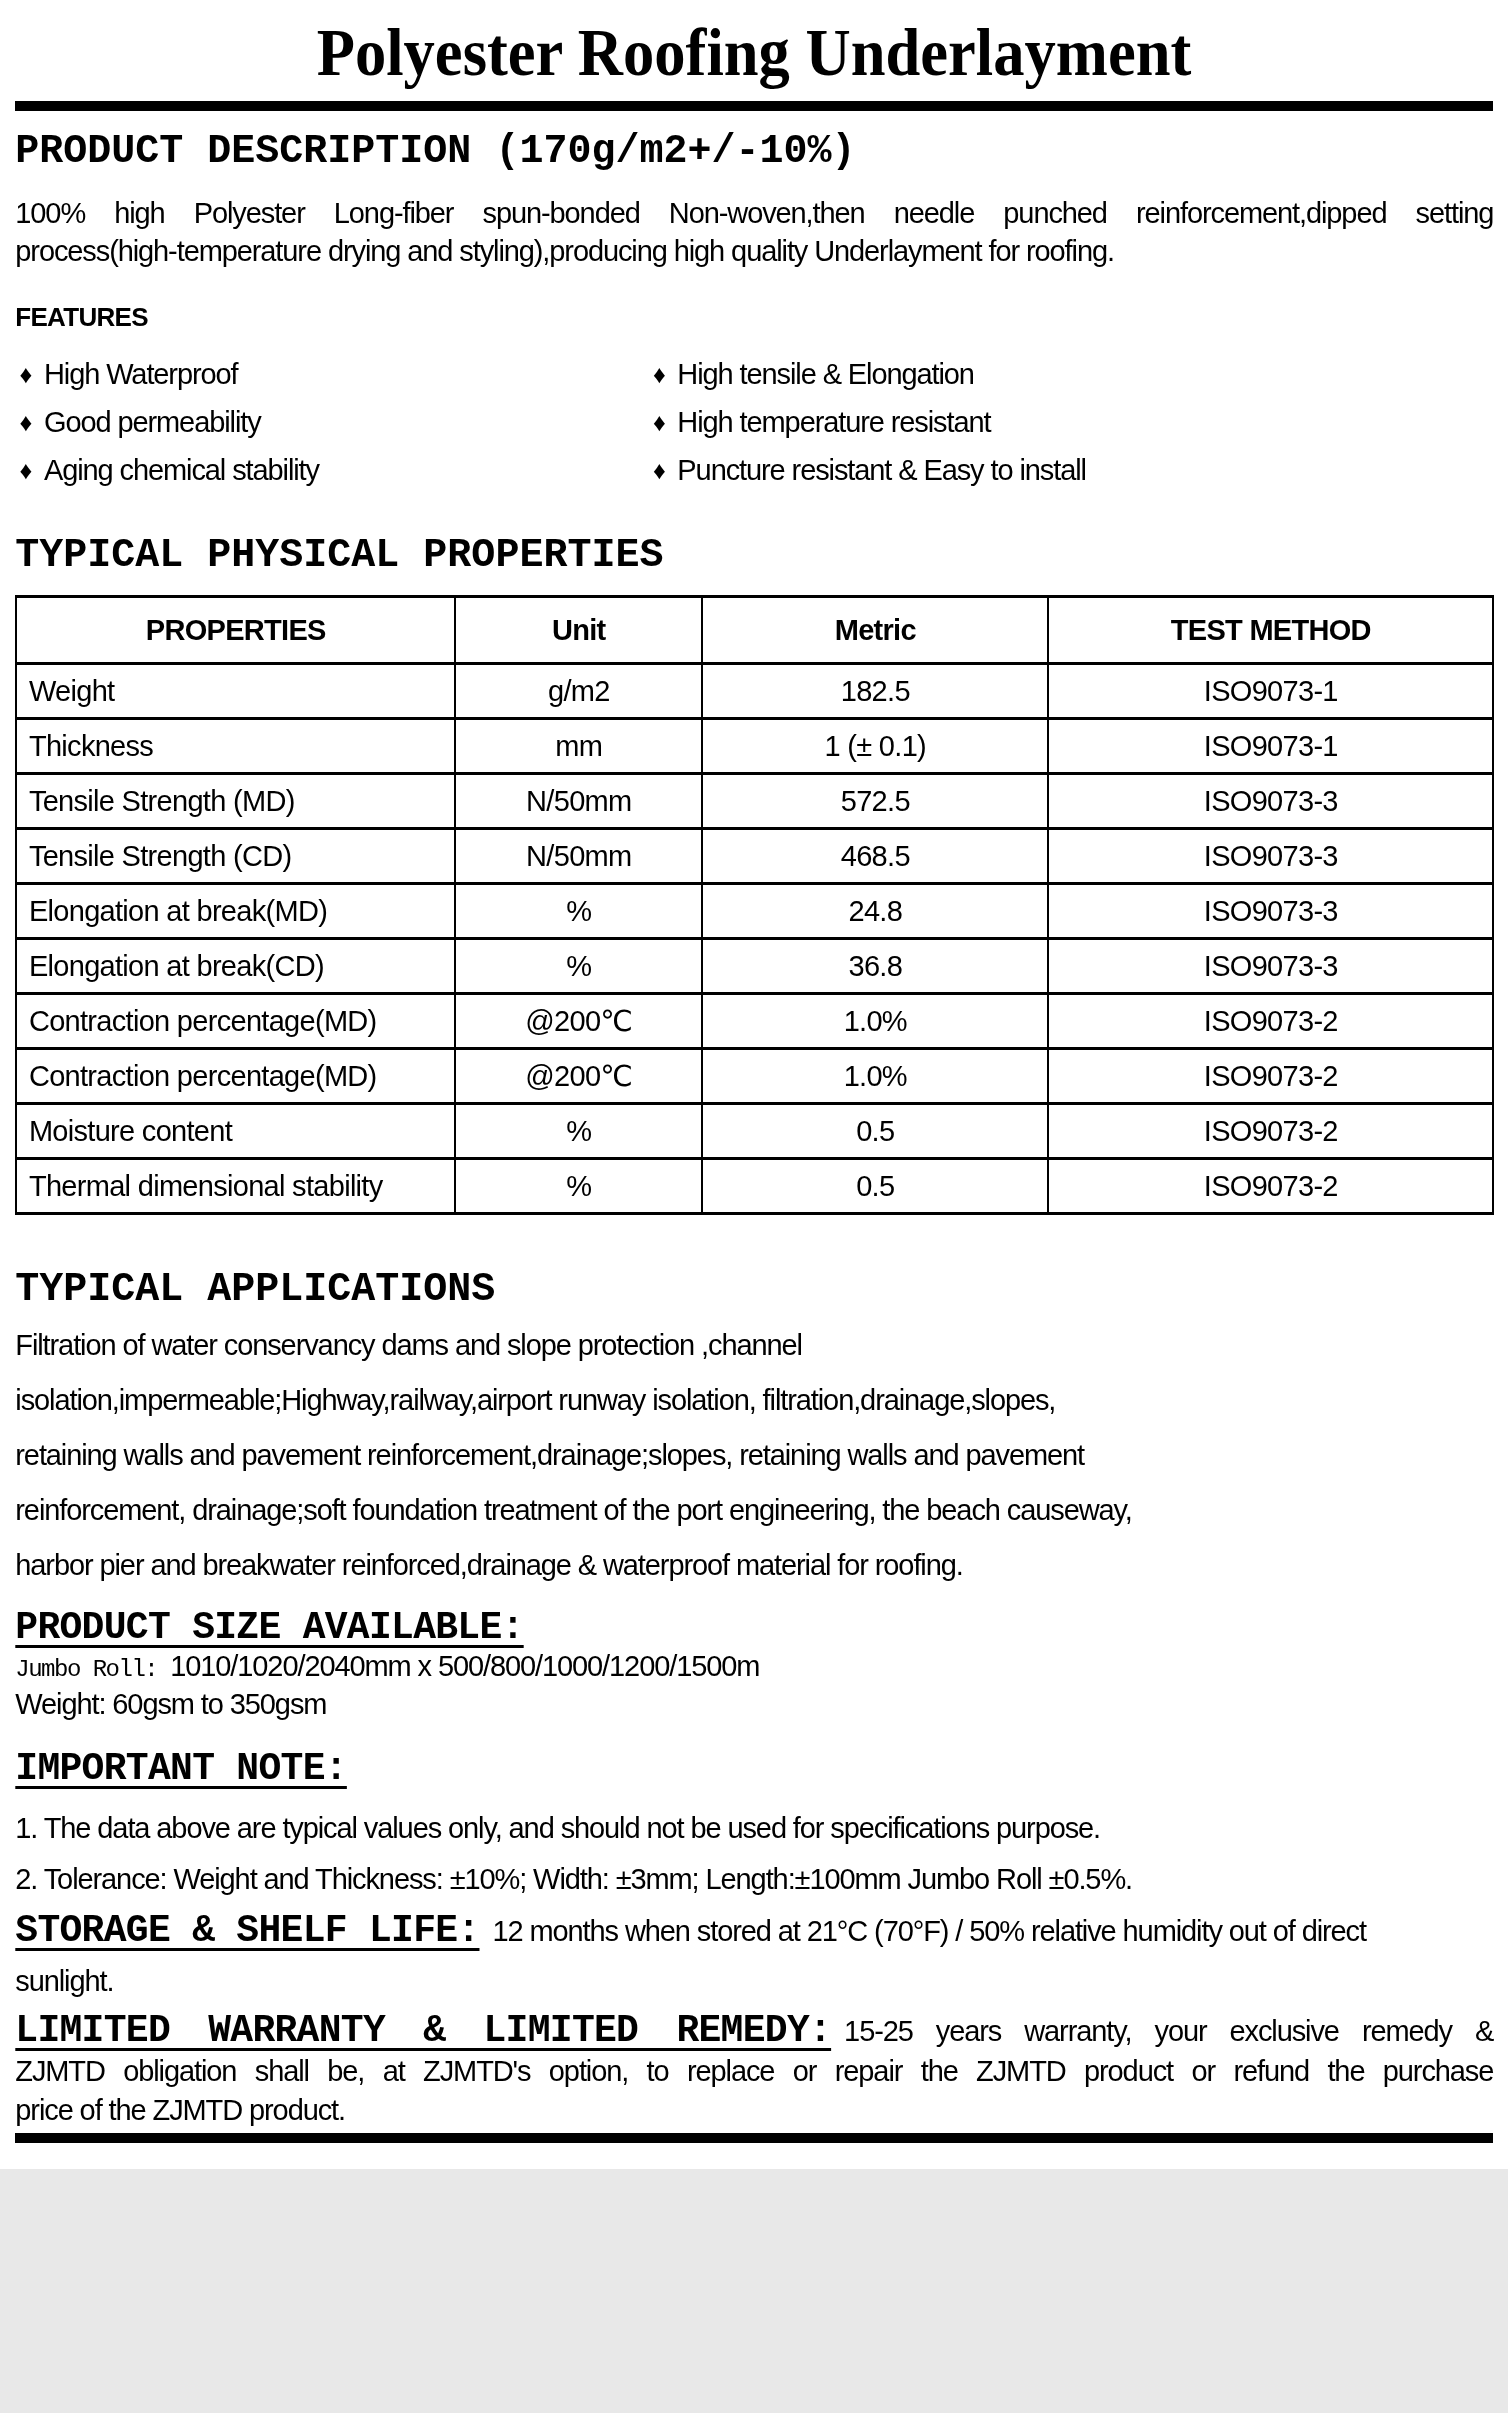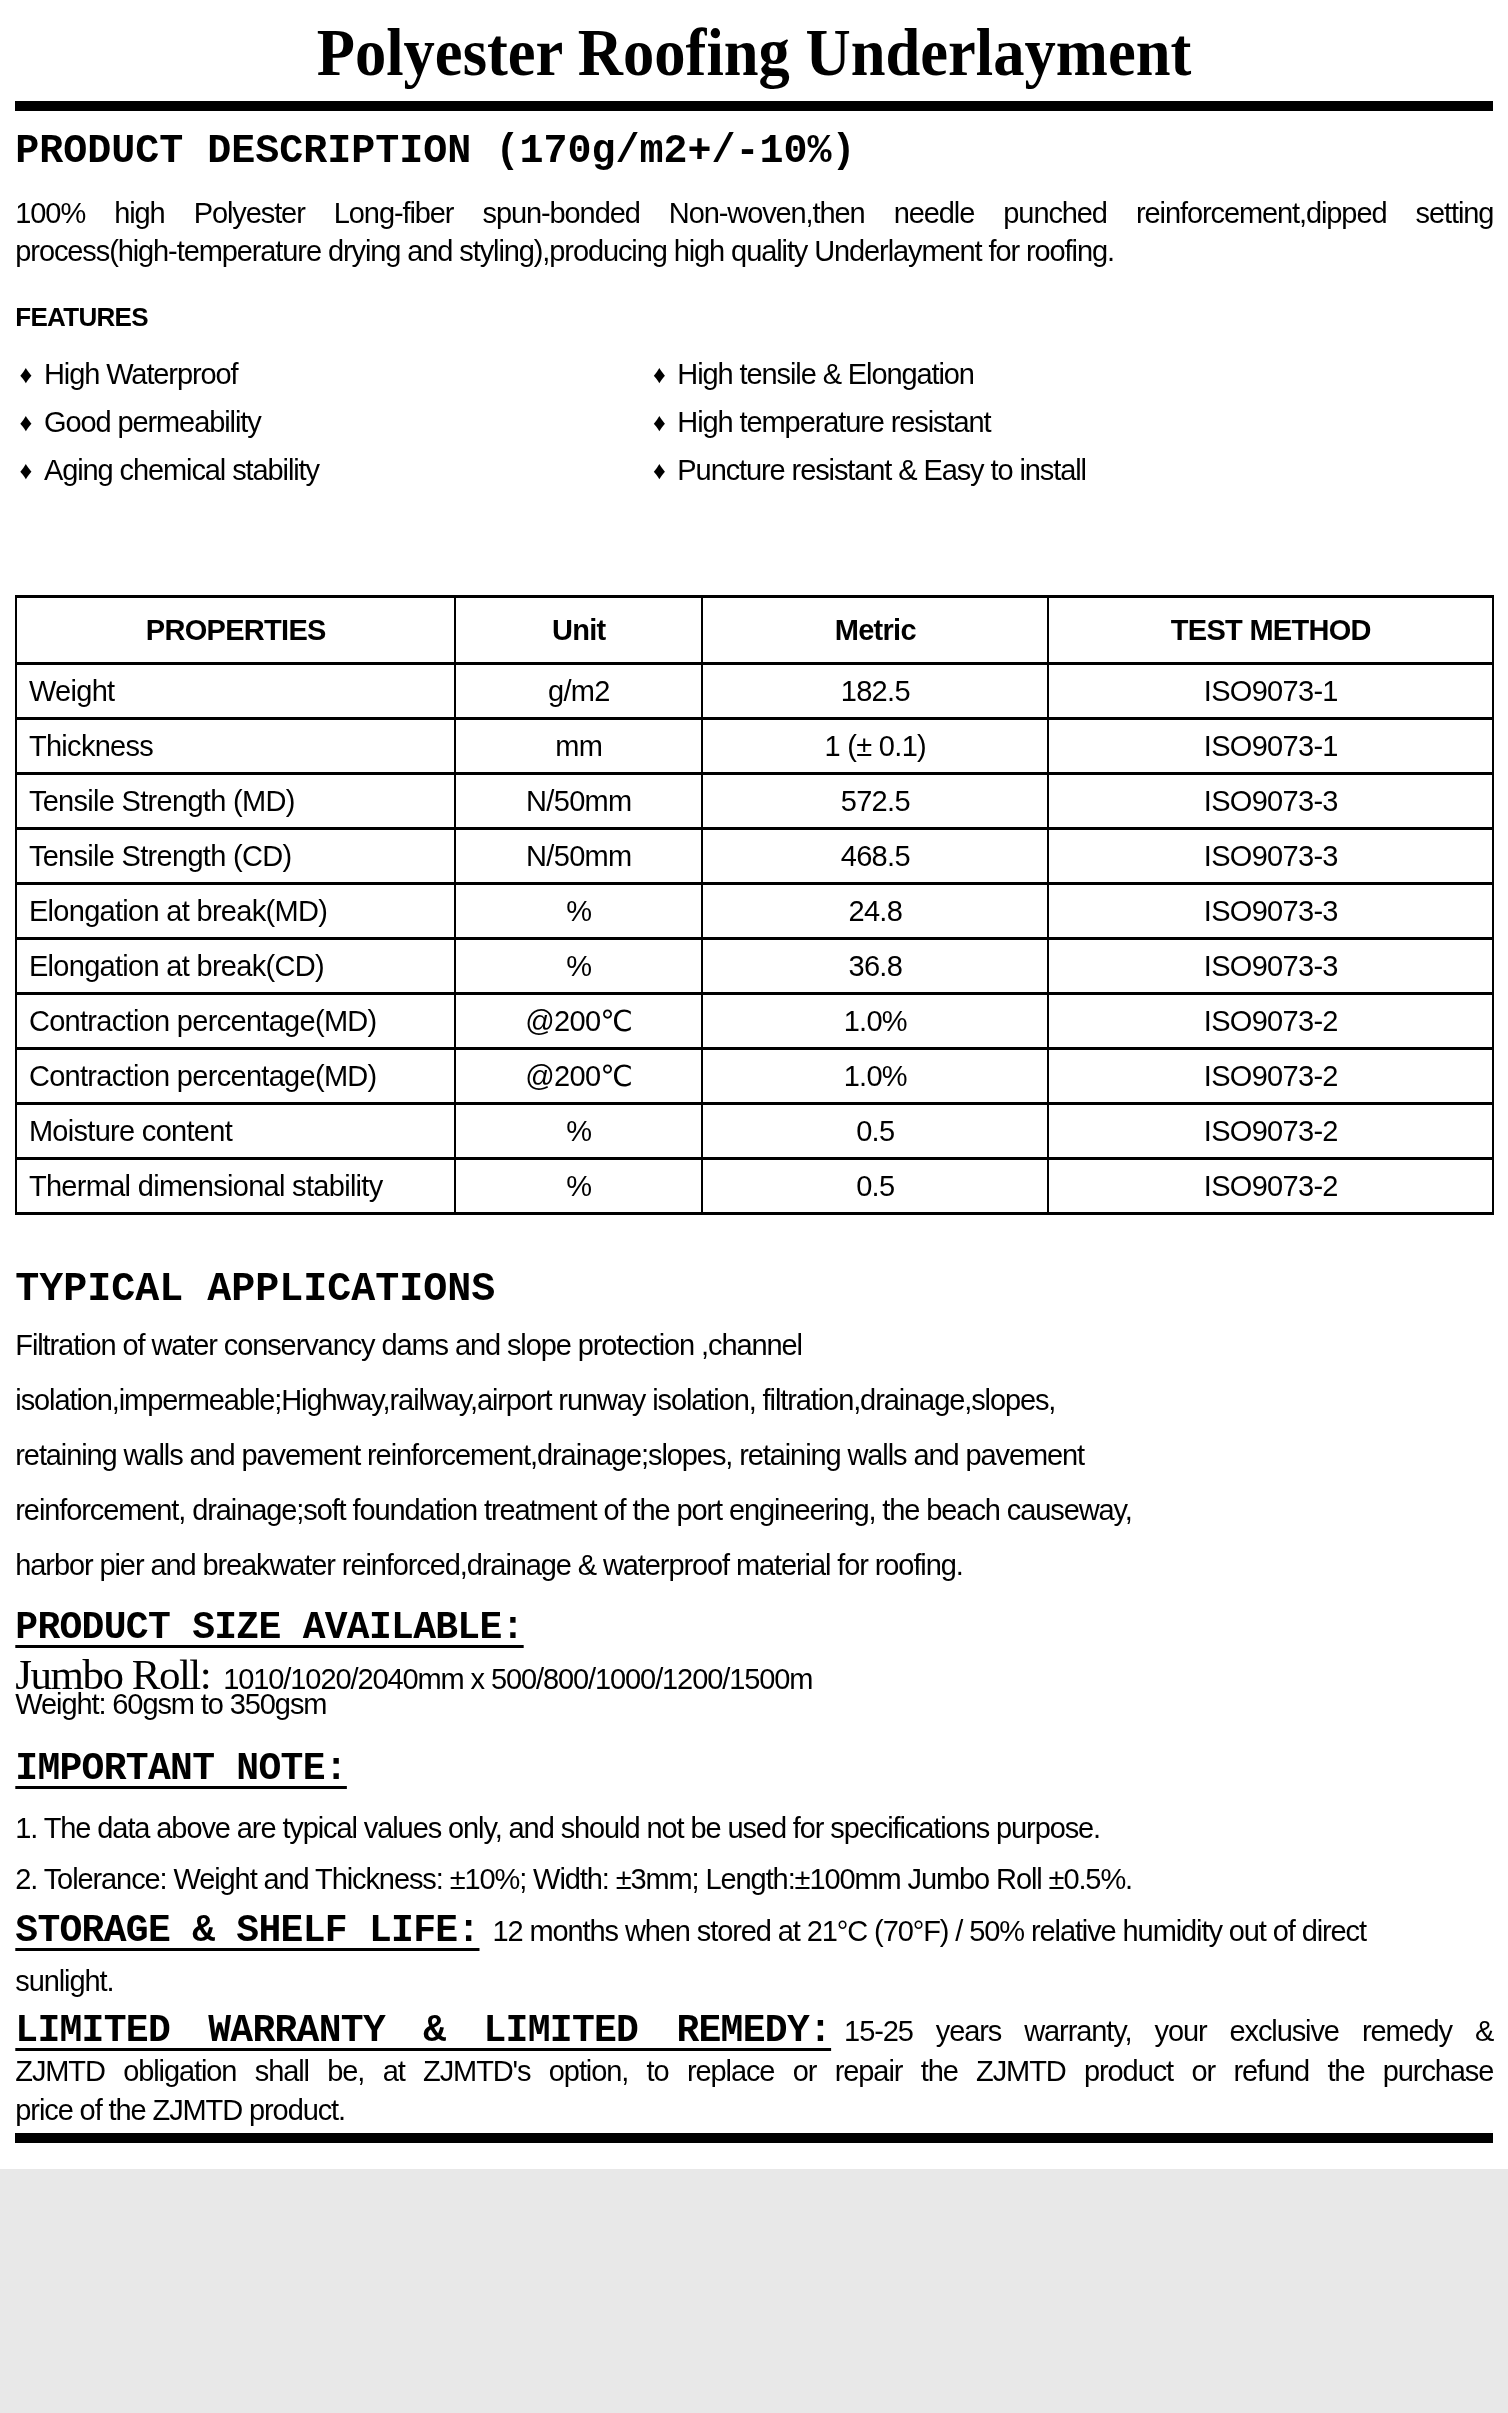--- a/index.html
+++ b/index.html
@@ -58,21 +58,21 @@
     border:2.2px solid #000;border-top-width:3.6px;border-bottom-width:3.6px;
     text-align:center;vertical-align:middle;padding:0;
     overflow:hidden;white-space:nowrap;margin-top:32px;
   }
   table.props{border:2.9px solid #000;}
   table.props th{height:64px;font-weight:bold;}
   table.props td{height:52px;font-weight:normal;}
   table.props td.cl{text-align:left;padding-left:11.6px;}
   
   .apps{line-height:55px;font-size:29px;letter-spacing:-1.1px;}
-  .mono-label{font-family:Liberation Serif, serif;font-size:43px;letter-spacing:-1.5px;}
+  .mono-label{font-family:Liberation Mono, monospace;font-size:24px;letter-spacing:-1.5px;}
   .inline-gap{margin-left:13px;}
   .stor-line{line-height:45px;}
   .warr{line-height:39px;}
 </style>
 </head>
 <body>
 
 <div class="page">
 
   <div class="title">Polyester Roofing Underlayment</div>
@@ -89,20 +89,21 @@
     <div class="feat-item"><span class="bullet">♦</span><span>High Waterproof</span></div>
     <div class="feat-item"><span class="bullet">♦</span><span>Good permeability</span></div>
     <div class="feat-item"><span class="bullet">♦</span><span>Aging chemical stability</span></div>
   </div>
   <div class="feat-col feat-right">
     <div class="feat-item"><span class="bullet">♦</span><span>High tensile &amp; Elongation</span></div>
     <div class="feat-item"><span class="bullet">♦</span><span>High temperature resistant</span></div>
     <div class="feat-item"><span class="bullet">♦</span><span>Puncture resistant &amp; Easy to install</span></div>
   </div>
 
+  <div class="abs mono-big" style="top:534px;left:15.3px;">TYPICAL PHYSICAL PROPERTIES</div>
   <div class="abs" style="top:595px;left:15.3px;">
     <table class="props">
       <colgroup>
           <col style="width:439px">
           <col style="width:247px">
           <col style="width:346px">
           <col style="width:445px">
         </colgroup>
       <thead>
         <tr>

